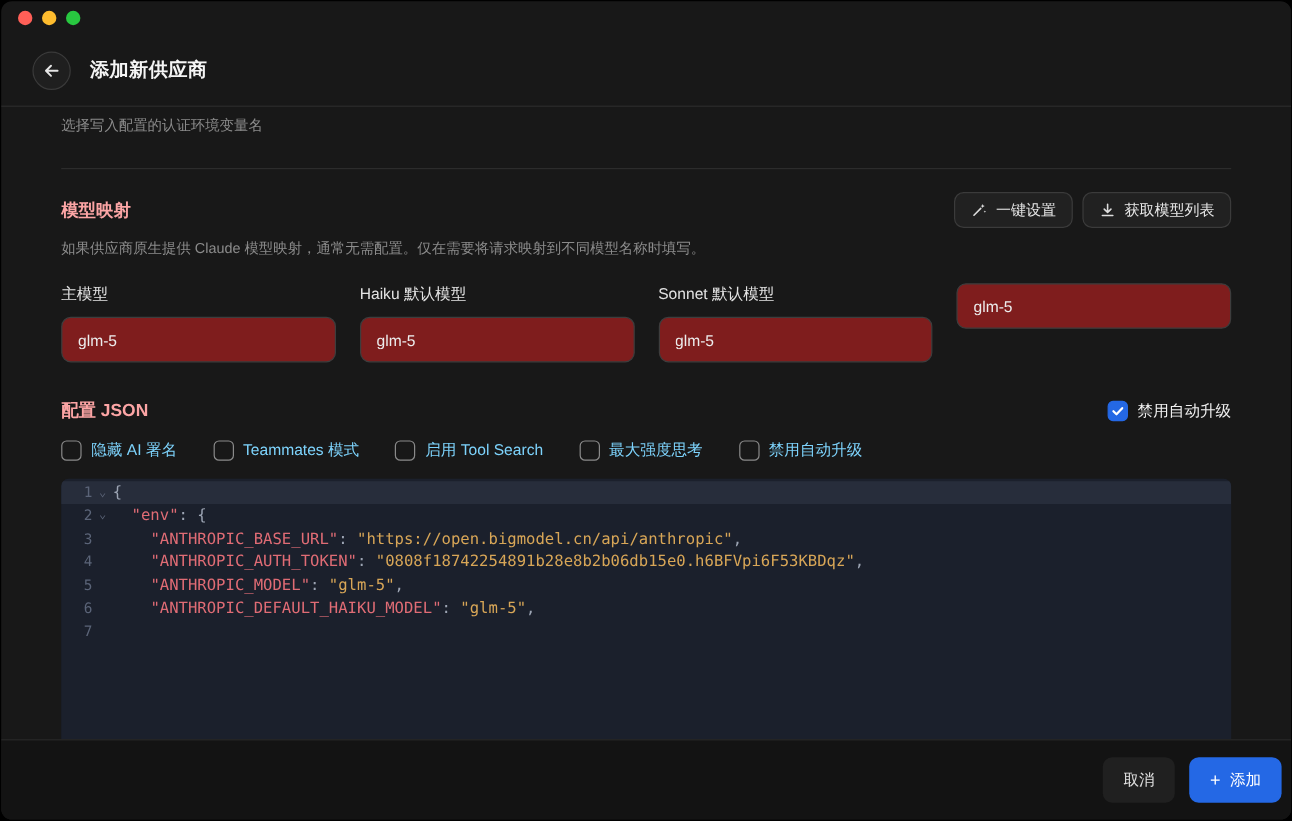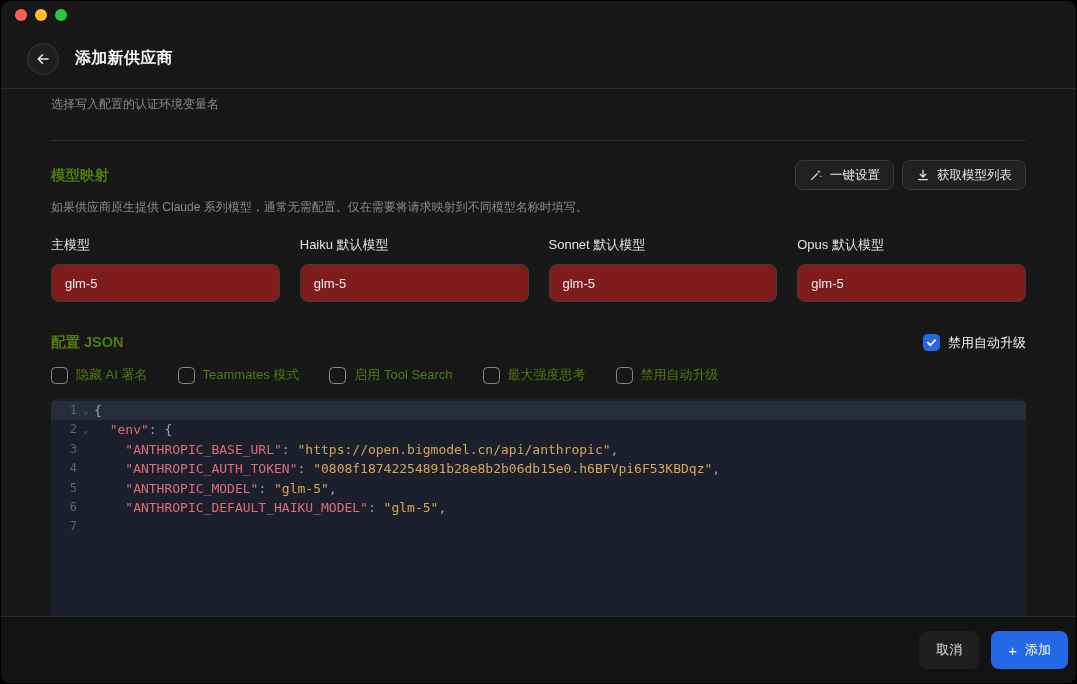--- a/index.html
+++ b/index.html
@@ -29,21 +29,21 @@
   .back-btn {
     width:32px; height:32px; border-radius:50%;
     background:#1f1f1f; border:1px solid #3a3a3a;
     display:flex; align-items:center; justify-content:center; cursor:pointer;
   }
   .page-title { font-size:16px; font-weight:700; color:#f5f5f5; letter-spacing:.3px;font-family:Liberation Mono, monospace; }
   
   .content { flex:1; overflow:hidden; padding:0 50px; display:flex; flex-direction:column; }
   .hint-row { padding:7px 0 27px; font-size:12px; color:#8b8b8b; border-bottom:1px solid #2c2c2c; }
   .section-head { display:flex; justify-content:space-between; align-items:center; }
-  .sec-title { font-size:14.5px; font-weight:700; color:#4d7c0f; }
+  .sec-title { font-size:14.5px; font-weight:700; color:#fca5a5; }
   .head-actions { display:flex; gap:8px; }
   .btn-secondary {
     display:flex; align-items:center; gap:7px;
     height:30px; padding:0 13px;
     background:#212121; border:1px solid #3b3b3b; border-radius:8px;
     color:#e6e6e6; font-size:12.5px; cursor:pointer;
     font-family:inherit;
   }
   .desc { margin-top:9px; font-size:12px; color:#8b8b8b; }
   .mm-section { margin-top:19px; }
@@ -59,21 +59,21 @@
   .cfg-head { margin-top:31px; display:flex; justify-content:space-between; align-items:center; }
   .check-lbl { display:flex; align-items:center; gap:8px; font-size:13px; color:#f0f0f0; cursor:pointer; }
   .cbox {
     width:17px; height:17px; border:1.5px solid #8a8a8a; border-radius:4.5px;
     flex:none; display:flex; align-items:center; justify-content:center;
   }
   .cbox.checked { background:var(--accent-blue,#2468e5); border-color:var(--accent-blue,#2468e5); }
   .link-row { display:flex; justify-content:flex-end; margin-top:10px; }
   .edit-link { color:var(--link-blue,#4493f8); font-size:12.5px; text-decoration:none; cursor:pointer; }
   .options { margin-top:14px; display:flex; gap:30px; align-items:center; }
-  .opt { font-size:13px; color:#4d7c0f; }
+  .opt { font-size:13px; color:#7dd3fc; }
   
   .editor {
     margin-top:15px; flex:1; overflow:hidden;
     background:#1b202c; border-radius:6px 6px 0 0;
     font-family:"DejaVu Sans Mono","Liberation Mono",monospace;
     font-size:13px; padding-top:2px;
   }
   .ed-line { display:flex; height:19.4px; line-height:19.4px; }
   .ed-line.active { background:#272d3b; }
   .ed-gutter { width:26px; flex:none; text-align:right; color:#5b6478; font-size:12px; }
@@ -148,37 +148,36 @@
           <button class="btn-secondary">
             <span class="ico">
               <svg width="14" height="14" viewBox="0 0 16 16" fill="none" stroke="#ddd" stroke-width="1.5" stroke-linecap="round" stroke-linejoin="round">
                   <path d="M8 2.5 V10 M4.8 7.2 L8 10.4 L11.2 7.2 M3 13.2 H13"></path>
                 </svg>
             </span>
             <span>获取模型列表</span>
           </button>
         </div>
       </div>
-      <div class="desc">如果供应商原生提供 Claude 系列模型，通常无需配置。仅在需要将请求映射到不同模型名称时填写。</div>
+      <div class="desc">如果供应商原生提供 Claude 模型映射，通常无需配置。仅在需要将请求映射到不同模型名称时填写。</div>
 
       <div class="fields">
         <div class="field">
           <label class="field-label">主模型</label>
           <input class="text-input" type="text" value="glm-5" style="">
         </div>
         <div class="field">
           <label class="field-label">Haiku 默认模型</label>
           <input class="text-input" type="text" value="glm-5" style="">
         </div>
         <div class="field">
           <label class="field-label">Sonnet 默认模型</label>
           <input class="text-input" type="text" value="glm-5" style="">
         </div>
         <div class="field">
-          <label class="field-label">Opus 默认模型</label>
           <input class="text-input" type="text" value="glm-5" style="">
         </div>
       </div>
     </div>
 
     <div class="cfg-head">
       <div class="sec-title">配置 JSON</div>
       <label class="check-lbl">
         <span class="cbox checked">
           <svg width="11" height="11" viewBox="0 0 12 12" fill="none" stroke="#fff" stroke-width="2" stroke-linecap="round" stroke-linejoin="round">

